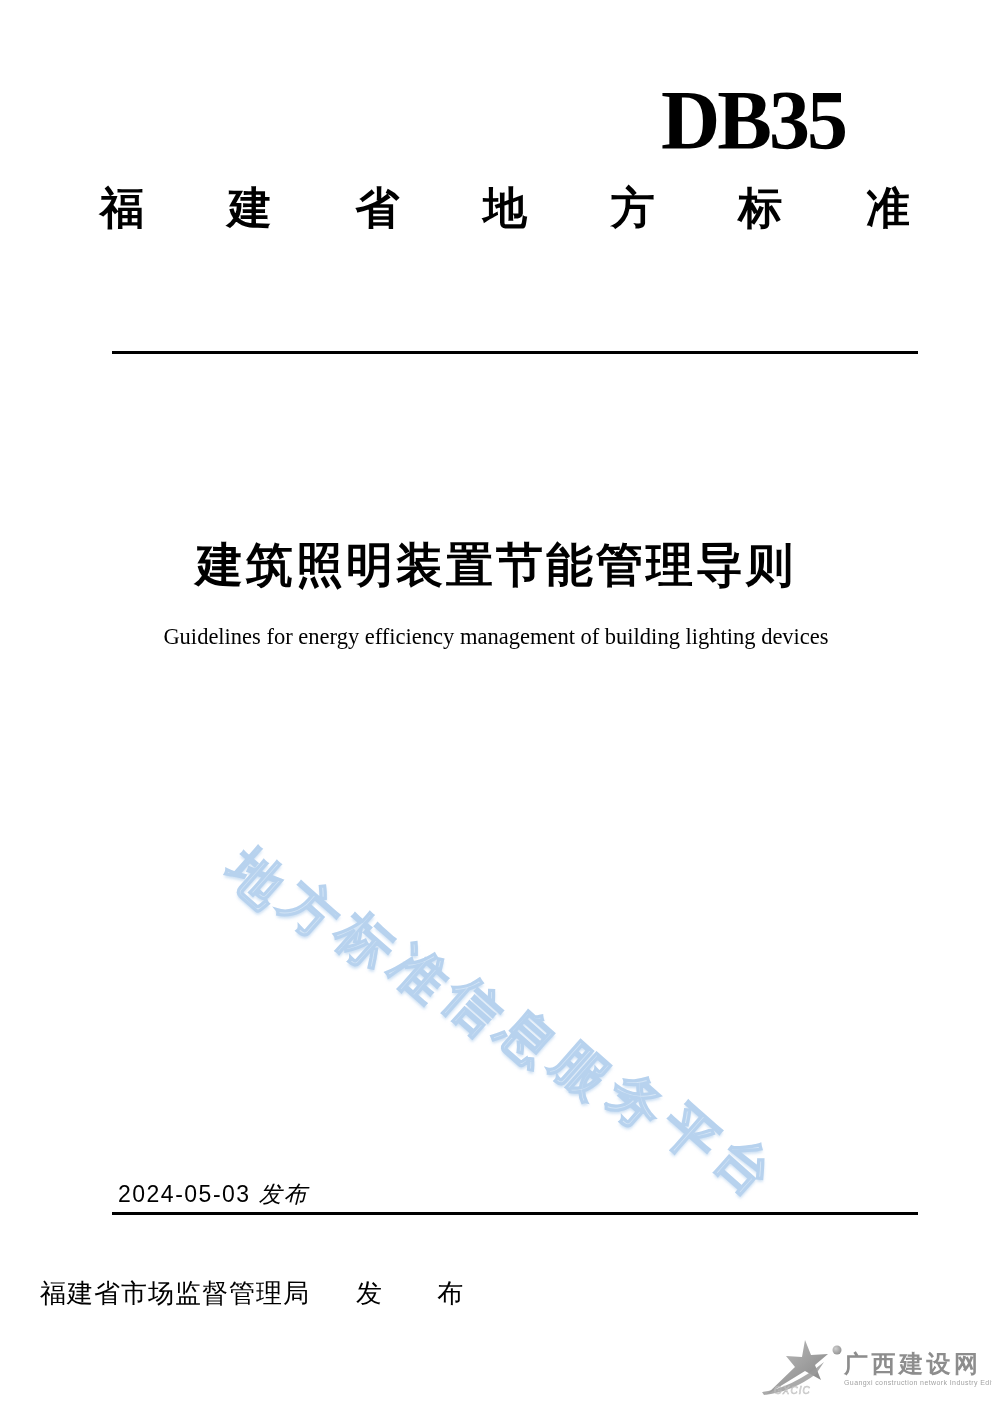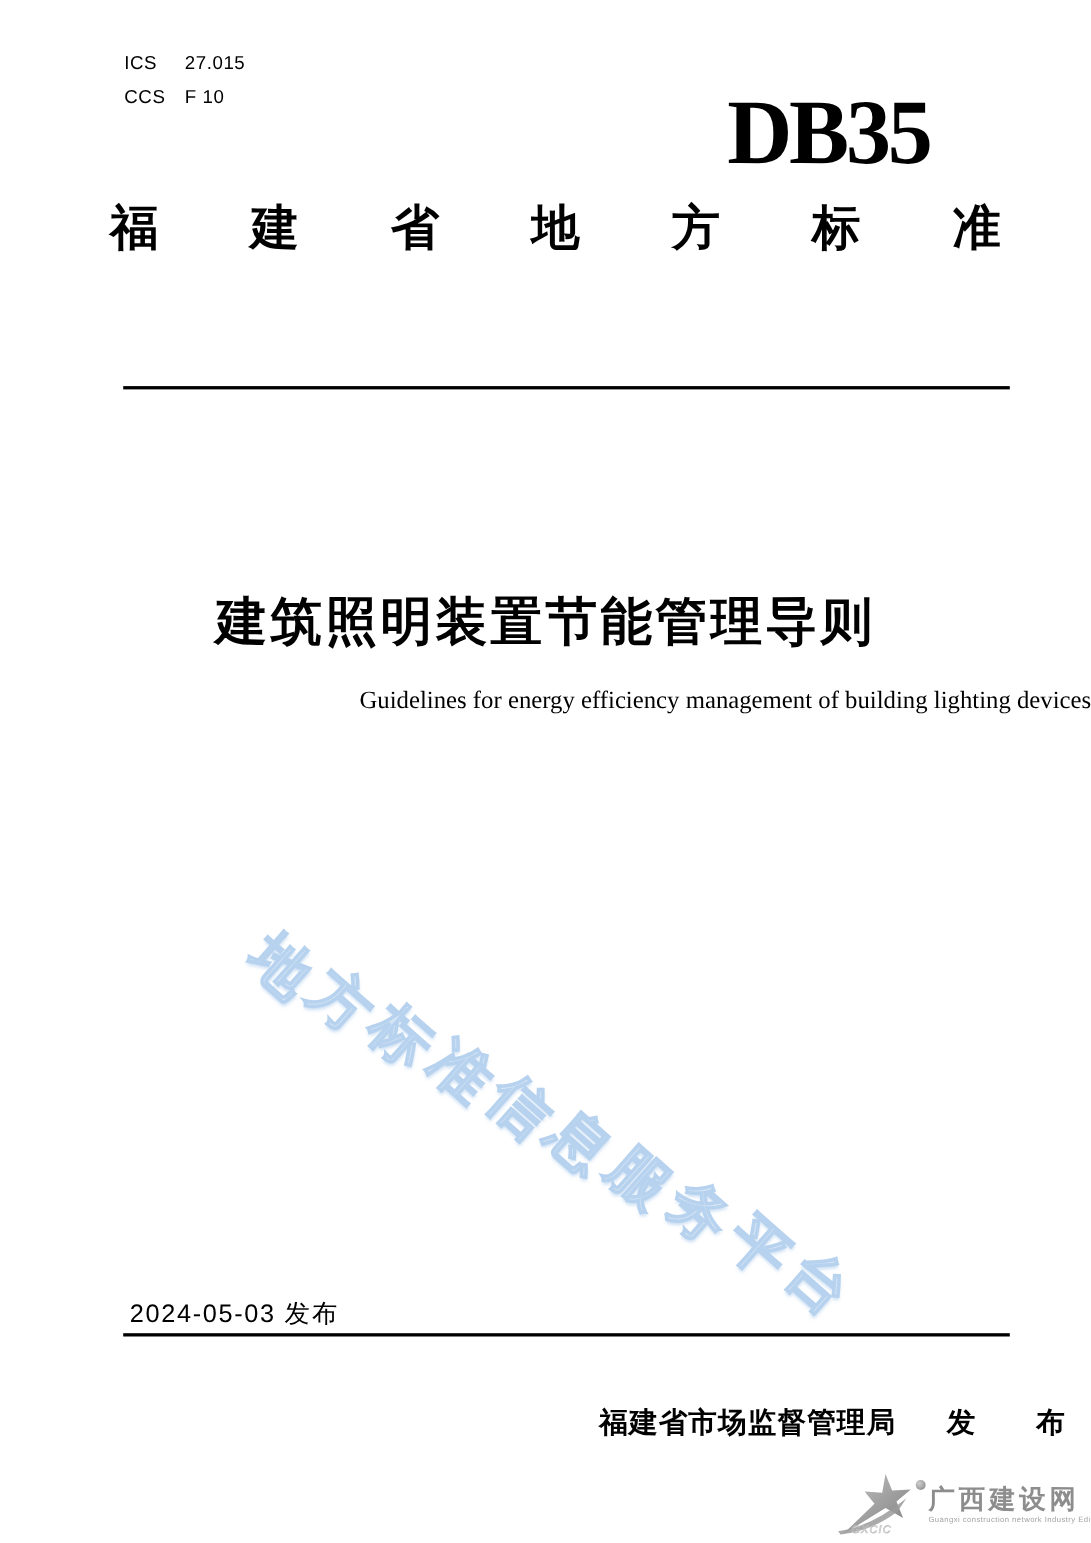--- a/index.html
+++ b/index.html
@@ -36,47 +36,47 @@
     font-size:25px;font-weight:500;letter-spacing:1px;
   }
   .rule-top{position:absolute;left:112px;width:806px;top:351px;height:3px;background:#000;}
   
   .title-zh{
     position:absolute;left:0;right:0;top:534px;
     text-align:center;font-size:47px;font-weight:700;letter-spacing:3px;
   }
   .title-en{
     position:absolute;left:0;right:0;top:624px;
-    text-align:right;font-size:22.5px;
+    text-align:center;font-size:22.5px;
     font-family:"Liberation Serif","DejaVu Serif",serif;
   }
   
   .watermark{
     position:absolute;left:250px;top:834px;
     transform:rotate(30.5deg);transform-origin:left top;
     font-size:54px;letter-spacing:9px;white-space:nowrap;
     font-weight:600;
     color:#d4e5f6;
     -webkit-text-stroke:1.5px #b7d2ee;
     text-shadow:2px 2px 3px rgba(164,198,233,.55);
     pointer-events:none;
   }
   .watermark .wm-char{display:inline-block;transform:rotate(11deg);}
   
   .dates{
     position:absolute;left:118px;right:67px;top:1179px;
     display:flex;justify-content:space-between;
     font-size:23px;font-weight:500;letter-spacing:1.5px;
   }
-  .dates .d-label{margin-left:8px;letter-spacing:2px;}
+  .dates .d-label{margin-left:8px;letter-spacing:2px;font-style:italic;}
   .rule-bottom{position:absolute;left:112px;width:806px;top:1212px;height:2.5px;background:#000;}
   
   .publisher{
     position:absolute;left:0;right:0;top:1276px;
-    text-align:right;font-size:26px;font-weight:700;letter-spacing:1px;padding-left:40px;
+    text-align:left;font-size:26px;font-weight:400;letter-spacing:1px;padding-left:40px;
   }
   .publisher .action{margin-left:46px;letter-spacing:24px;}
   
   .site-logo{
     position:absolute;right:2px;bottom:2px;
     width:232px;height:66px;
     display:flex;align-items:center;
     color:#8f8f8f;
   }
   .site-logo .star-wrap{position:relative;width:84px;height:60px;flex:0 0 auto;}
@@ -88,28 +88,20 @@
   }
   .site-tagline{
     font-size:7px;color:#a2a2a2;letter-spacing:.4px;white-space:nowrap;margin-top:1px;
   }
 </style>
 </head>
 <body>
 
 <div class="page">
 
-  <div class="codes">
-    <div class="row">
-      <span class="lbl">ICS</span><span>27.015</span>
-    </div>
-    <div class="row">
-      <span class="lbl">CCS</span><span>F 10</span>
-    </div>
-  </div>
 
   <div class="db-logo">DB35</div>
 
   <div class="std-name">
     <span>福</span>
     <span>建</span>
     <span>省</span>
     <span>地</span>
     <span>方</span>
     <span>标</span>

